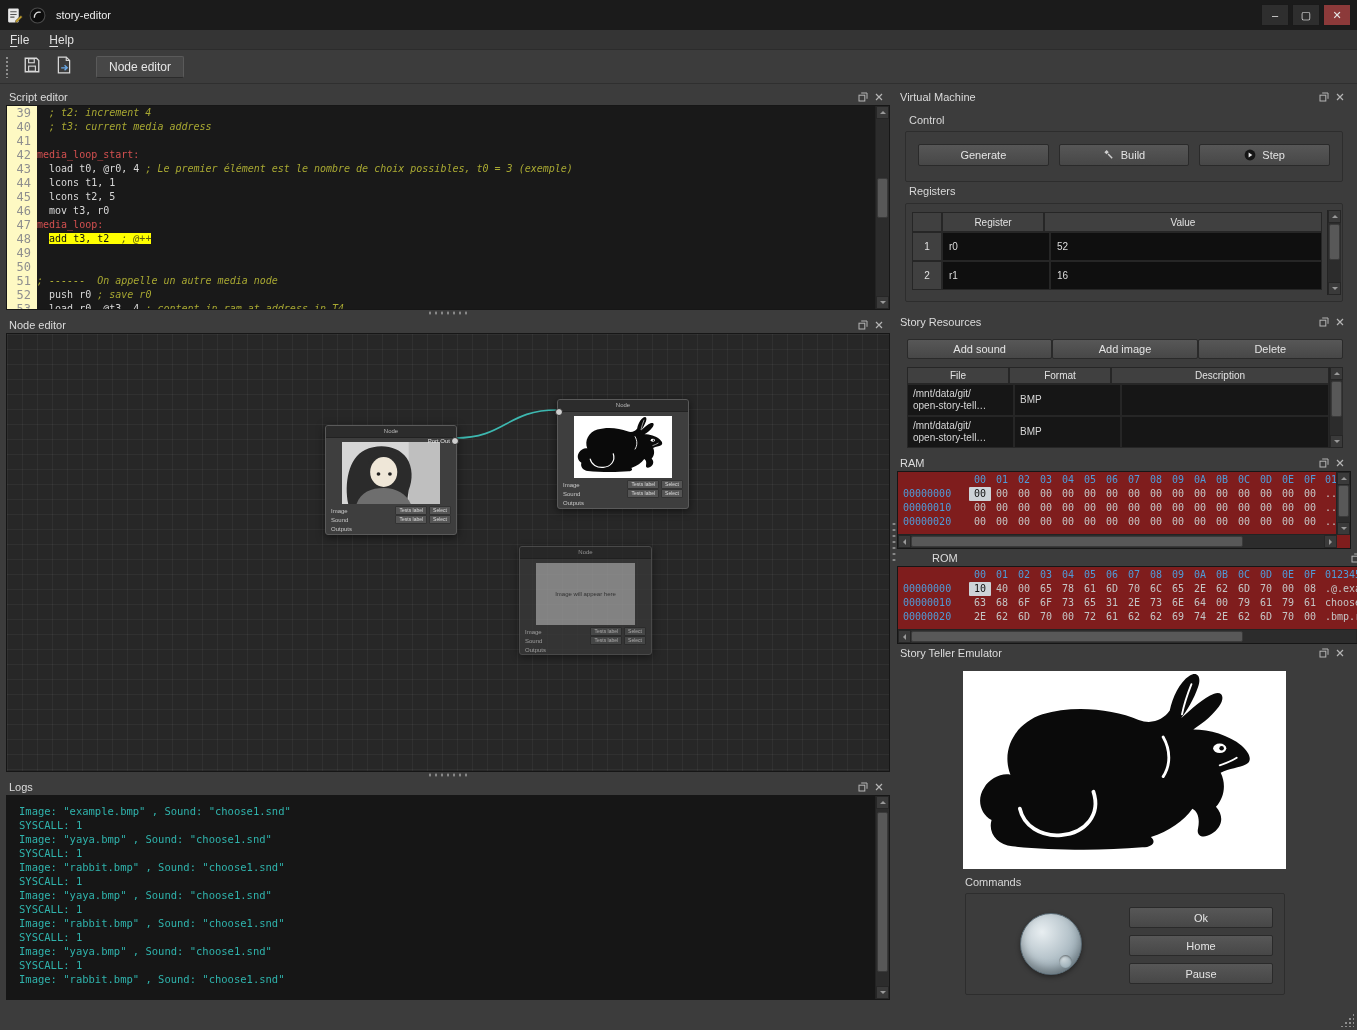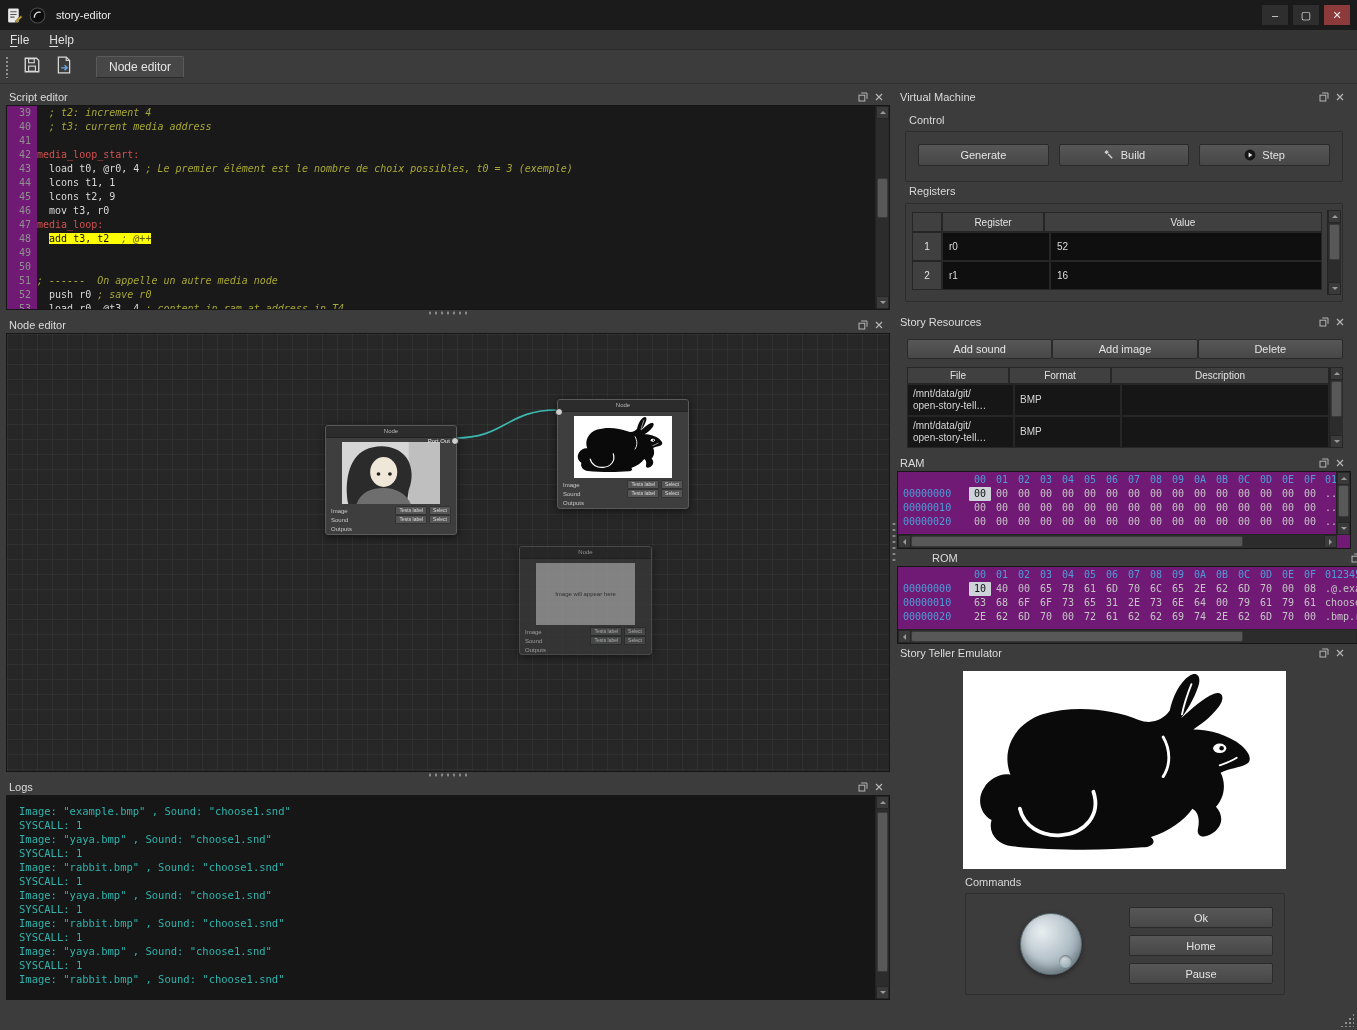--- a/index.html
+++ b/index.html
@@ -24,21 +24,21 @@
   
   .panel{position:absolute;}
   .dock-title{height:17px;display:flex;align-items:center;font-size:11px;color:#dcdcdc;padding:0 3px;}
   .dock-buttons{margin-left:auto;display:flex;gap:4px;align-items:center;padding-right:2px;}
   .dock-btn{width:12px;height:12px;display:flex;align-items:center;justify-content:center;}
   .content{position:absolute;top:17px;left:0;right:0;bottom:0;border:1px solid #161616;overflow:hidden;background:#191919;}
   
   #p-script{left:6px;top:88px;width:884px;height:222px;}
   #script-lines{position:absolute;inset:0 13px 0 0;}
   .code-line{display:flex;height:14px;line-height:14px;font-family:"DejaVu Sans Mono",monospace;font-size:10px;white-space:pre;}
-  .ln{flex:none;width:24px;text-align:right;padding-right:6px;color:#8f8f8f;background:#701a75;font-size:10px;}
+  .ln{flex:none;width:24px;text-align:right;padding-right:6px;color:#8f8f8f;background:#fef9c3;font-size:12px;}
   .code-text{white-space:pre;}
   .tok-plain{color:#d8d8d8;}
   .tok-comment{color:#a8a832;font-style:italic;}
   .tok-label{color:#d35050;}
   .tok-hl{background:#ffff00;color:#111;}
   .tok-hl-comment{background:#ffff00;color:#5c5c10;font-style:italic;}
   
   #p-node{left:6px;top:316px;width:884px;height:456px;}
   #node-canvas{position:absolute;inset:0;background:#272727;overflow:hidden;
     background-image:linear-gradient(rgba(255,255,255,.045) 1px,transparent 1px),
@@ -102,21 +102,21 @@
   #resources-table{position:absolute;inset:0 14px 0 0;}
   .res-row{display:flex;}
   .res-row.res-head{height:17px;}
   .res-row .col-file{width:100px;}
   .res-row .col-format{width:100px;}
   .res-row .col-description{flex:1;}
   .res-row .data{background:#161616;color:#d6d6d6;height:30px;padding-left:5px;font-size:10px;line-height:1.25;white-space:pre-line;overflow:hidden;}
   
   #p-ram{left:897px;top:454px;width:454px;height:95px;}
   #p-rom{left:897px;top:549px;width:454px;height:95px;padding-left:32px;}
-  .hexc{background:#701a75;}
+  .hexc{background:#7f1d1d;}
   .hex-wrap{position:absolute;inset:1px 14px 14px 0;overflow:hidden;}
   .hex-row{display:flex;height:14px;line-height:14px;font-family:"DejaVu Sans Mono",monospace;font-size:10px;white-space:pre;}
   .hex-addr{flex:none;width:66px;padding-left:5px;color:#4f9bd8;}
   .hex-byte{flex:none;width:22px;text-align:center;color:#c4c4c4;}
   .hex-row.head .hex-byte,.hex-ascii-h{color:#4f9bd8;}
   .hex-byte.sel{background:#cdd3d8;color:#111;border-radius:1px;}
   .hex-ascii{flex:none;margin-left:4px;color:#c4c4c4;white-space:pre;}
   .hex-row.head .hex-ascii{color:#4f9bd8;}
   
   #p-emu{left:897px;top:644px;width:454px;height:356px;}
@@ -217,21 +217,21 @@
         </span>
     </div>
     <div class="content">
       <div id="script-lines">
           <div class="code-line"><span class="ln">39</span><span class="code-text"><span class="tok-comment">  ; t2: increment 4</span></span></div>
           <div class="code-line"><span class="ln">40</span><span class="code-text"><span class="tok-comment">  ; t3: current media address</span></span></div>
           <div class="code-line"><span class="ln">41</span><span class="code-text"></span></div>
           <div class="code-line"><span class="ln">42</span><span class="code-text"><span class="tok-label">media_loop_start:</span></span></div>
           <div class="code-line"><span class="ln">43</span><span class="code-text"><span class="tok-plain">  load t0, @r0, 4 </span><span class="tok-comment">; Le premier élément est le nombre de choix possibles, t0 = 3 (exemple)</span></span></div>
           <div class="code-line"><span class="ln">44</span><span class="code-text"><span class="tok-plain">  lcons t1, 1</span></span></div>
-          <div class="code-line"><span class="ln">45</span><span class="code-text"><span class="tok-plain">  lcons t2, 9</span></span></div>
+          <div class="code-line"><span class="ln">45</span><span class="code-text"><span class="tok-plain">  lcons t2, 5</span></span></div>
           <div class="code-line"><span class="ln">46</span><span class="code-text"><span class="tok-plain">  mov t3, r0</span></span></div>
           <div class="code-line"><span class="ln">47</span><span class="code-text"><span class="tok-label">media_loop:</span></span></div>
           <div class="code-line"><span class="ln">48</span><span class="code-text"><span class="tok-plain">  </span><span class="tok-hl">add t3, t2 </span><span class="tok-hl-comment"> ; @++</span></span></div>
           <div class="code-line"><span class="ln">49</span><span class="code-text"></span></div>
           <div class="code-line"><span class="ln">50</span><span class="code-text"></span></div>
           <div class="code-line"><span class="ln">51</span><span class="code-text"><span class="tok-comment">; ------  On appelle un autre media node</span></span></div>
           <div class="code-line"><span class="ln">52</span><span class="code-text"><span class="tok-plain">  push r0 </span><span class="tok-comment">; save r0</span></span></div>
           <div class="code-line"><span class="ln">53</span><span class="code-text"><span class="tok-plain">  load r0, @t3, 4 </span><span class="tok-comment">; content in ram at address in T4</span></span></div>
         </div>
     <div class="sb sb-v">

